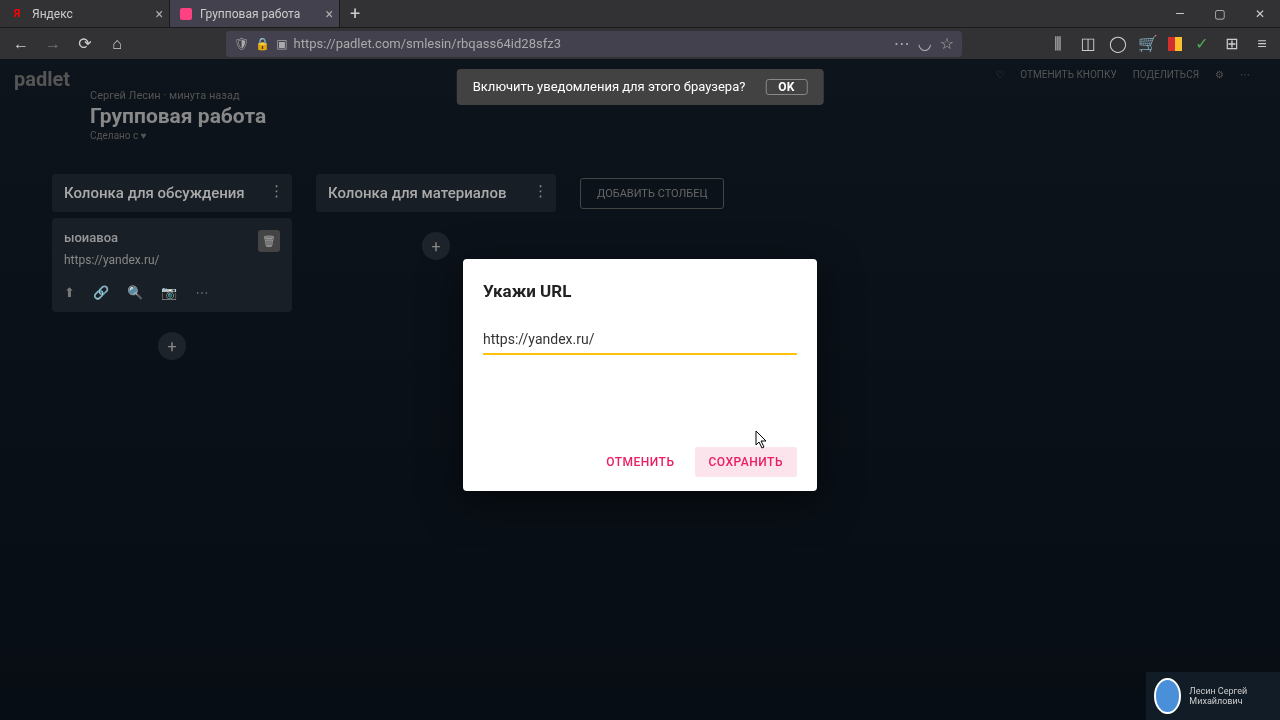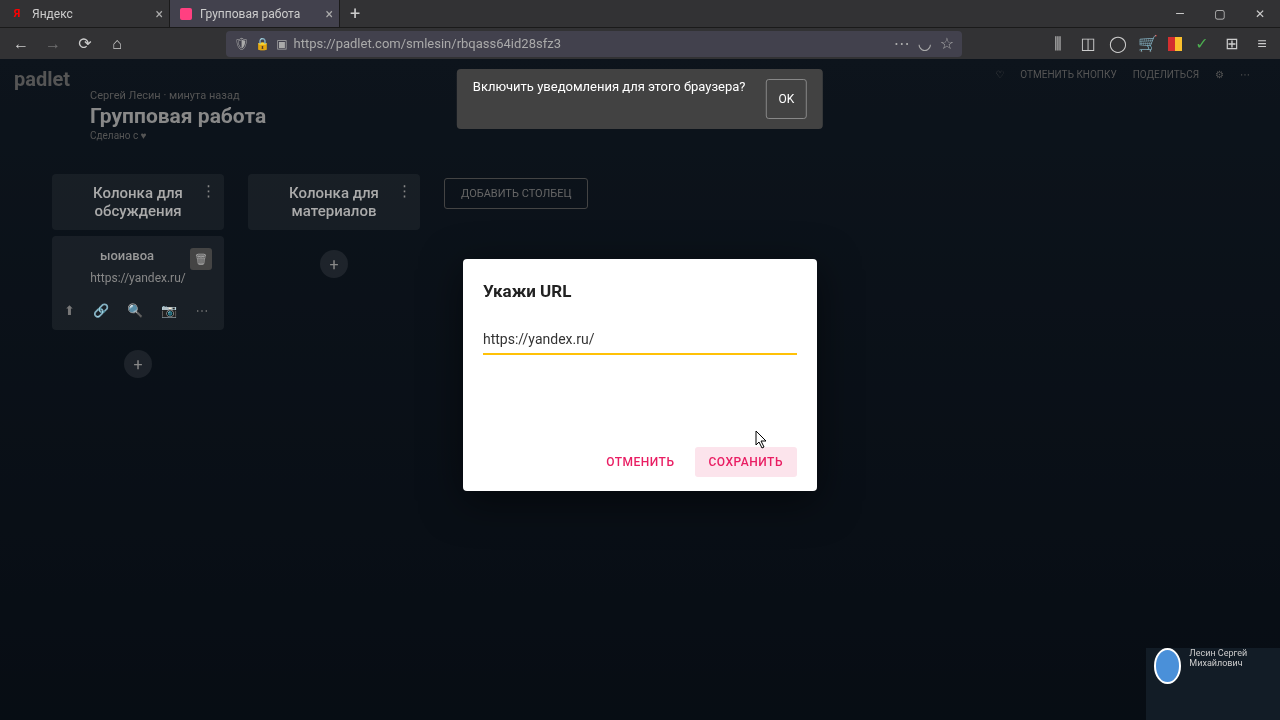--- a/index.html
+++ b/index.html
@@ -23,33 +23,33 @@
 .url-actions { display: flex; gap: 8px; color: #aaa; }
 .toolbar-right { display: flex; gap: 10px; align-items: center; }
 .tb-icon { width: 20px; height: 20px; display: flex; align-items: center; justify-content: center; color: #ccc; cursor: pointer; }
 
 
 .page { position: relative; height: 661px; background: linear-gradient(180deg, #1a2838 0%, #0f1a28 100%); }
 .overlay { position: absolute; inset: 0; background: rgba(0,0,0,0.5); }
 
 
 .notif { position: absolute; top: 10px; left: 50%; transform: translateX(-50%); background: #424242; color: #fff; padding: 10px 16px; border-radius: 4px; font-size: 13px; display: flex; align-items: flex-start; gap: 20px; z-index: 5; }
-.notif-ok { border: 1px solid #888; padding: 12px 12px; border-radius: 3px; font-size: 12px; cursor: pointer; }
+.notif-ok { border: 1px solid #888; padding: 0 12px; border-radius: 3px; font-size: 12px; cursor: pointer; font-weight: bold; }
 
 
 .padlet-logo { position: absolute; top: 8px; left: 14px; color: #555; font-size: 20px; font-weight: bold; }
 .padlet-header { position: absolute; top: 30px; left: 90px; color: #666; }
 .ph-sub { font-size: 11px; color: #555; margin-bottom: 2px; }
 .ph-title { font-size: 21px; font-weight: bold; color: #888; }
 .ph-made { font-size: 10px; color: #555; margin-top: 2px; }
 .padlet-actions { position: absolute; top: 10px; right: 30px; display: flex; gap: 16px; color: #555; font-size: 10px; align-items: center; }
 
 
 .columns { position: absolute; top: 115px; left: 52px; display: flex; gap: 24px; align-items: flex-start; }
-.column { width: 172px; text-align: center; }
+.column { width: 240px; }
 .col-header { background: rgba(255,255,255,0.05); border-radius: 4px; padding: 10px 12px; color: #aaa; font-size: 15px; font-weight: 500; position: relative; }
 .col-menu { position: absolute; right: 8px; top: 8px; color: #888; }
 .card { background: rgba(255,255,255,0.06); margin-top: 6px; border-radius: 4px; padding: 12px; }
 .card-title { color: #999; font-size: 13px; font-weight: 500; margin-bottom: 8px; }
 .card-delete { float: right; background: #444; width: 22px; height: 22px; border-radius: 3px; display: flex; align-items: center; justify-content: center; color: #aaa; font-size: 11px; }
 .card-url { color: #888; font-size: 12px; margin-bottom: 18px; }
 .card-tools { display: flex; gap: 18px; color: #777; font-size: 13px; }
 .add-card { width: 28px; height: 28px; border-radius: 50%; background: rgba(255,255,255,0.08); color: #888; display: flex; align-items: center; justify-content: center; margin: 20px auto 0; font-size: 16px; cursor: pointer; }
 .add-column { padding: 8px 16px; color: #666; font-size: 11px; border: 1px solid #444; border-radius: 3px; cursor: pointer; align-self: flex-start; margin-top: 4px; }
 
@@ -59,21 +59,21 @@
 .modal-input { width: 100%; border: none; border-bottom: 2px solid #ffc107; padding: 6px 0; font-size: 14px; color: #333; outline: none; }
 .modal-actions { display: flex; justify-content: flex-end; gap: 6px; margin-top: 92px; }
 .modal-btn { padding: 8px 14px; font-size: 12px; font-weight: 500; letter-spacing: 0.5px; border: none; background: none; cursor: pointer; border-radius: 3px; }
 .modal-btn.cancel { color: #e91e63; }
 .modal-btn.save { color: #e91e63; background: #fce4ec; }
 
 
 .cursor { position: absolute; top: 370px; left: 752px; z-index: 20; pointer-events: none; font-size: 16px; }
 
 
-.user-badge { position: absolute; bottom: 0; right: 0; width: 134px; height: 72px; background: rgba(20,30,40,0.9); display: flex; align-items: flex-start; gap: 8px; padding: 0 8px; }
+.user-badge { position: absolute; bottom: 0; right: 0; width: 134px; height: 48px; background: rgba(20,30,40,0.9); display: flex; align-items: center; gap: 8px; padding: 0 8px; }
 .user-avatar { width: 36px; height: 36px; border-radius: 50%; background: #4a90d9; border: 2px solid #fff; }
 .user-name { color: #ccc; font-size: 9px; }
 </style>
 </head>
 <body>
 
 <div class="browser-chrome">
   <div class="tab">
     <span class="tab-icon" style="color:#ff0000;font-weight:bold">Я</span>
     <span>Яндекс</span>

